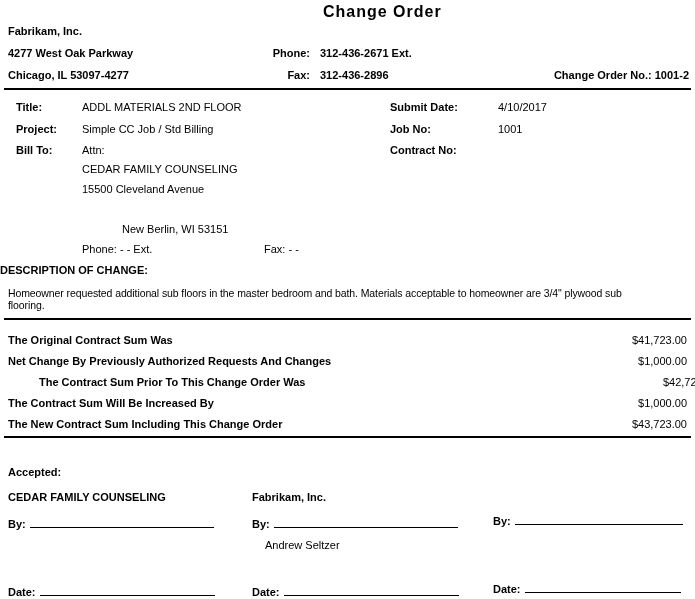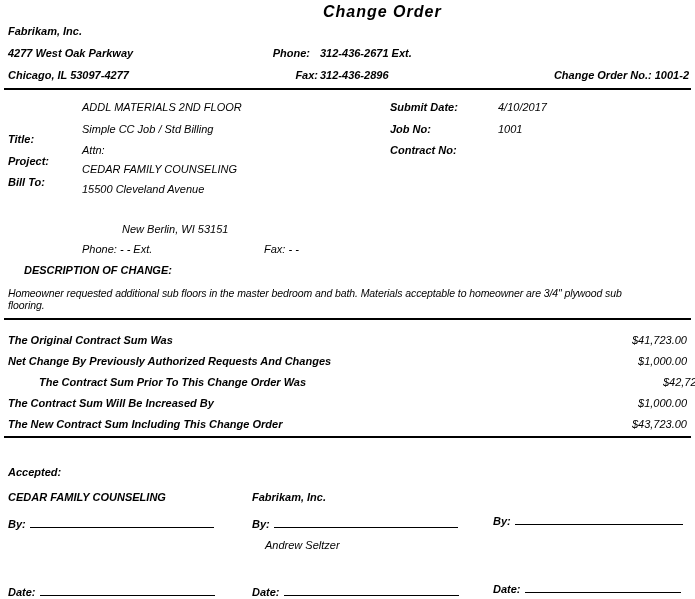--- a/index.html
+++ b/index.html
@@ -4,50 +4,50 @@
 <style>
   html,body{margin:0;padding:0;background:#ffffff;}
   .page{
     position:relative;
     width:695px;height:599px;
     background:#ffffff;
     font-family:"Liberation Sans","DejaVu Sans",sans-serif;
     font-size:11px;color:#000;
     overflow:hidden;
   }
-  .abs{position:absolute;white-space:nowrap;font-style:italic;}
+  .abs{position:absolute;white-space:nowrap;}
   .b{font-weight:bold;}
 
   
   .doc-title{top:3px;left:323px;font-size:16px;font-weight:bold;letter-spacing:1px;}
   .co-name{top:25px;left:8px;}
   .co-street{top:47px;left:8px;}
   .co-city{top:69px;left:8px;}
   .ph-label{top:47px;left:0;width:310px;text-align:right;}
   .ph-value{top:47px;left:320px;}
-  .fx-label{top:69px;left:0;width:310px;text-align:right;padding-left:8px;}
+  .fx-label{top:69px;left:0;width:310px;text-align:right;}
   .fx-value{top:69px;left:320px;}
   .order-no{top:69px;left:0;width:689px;text-align:right;}
   .rule{position:absolute;left:4px;width:687px;border-top:2px solid #000;height:0;}
   .rule-1{top:88px;}
   .rule-2{top:318px;}
   .rule-3{top:436px;}
 
   
   .r1{top:101px;} .r2{top:123px;} .r3{top:144px;}
-  .lbl-l{left:8px;margin-top:32px;} .val-l{left:82px;}
+  .lbl-l{left:16px;} .val-l{left:82px;}
   .lbl-r{left:390px;} .val-r{left:498px;}
   .addr-1{top:163px;left:82px;}
   .addr-2{top:183px;left:82px;}
   .addr-3{top:223px;left:82px;padding-left:40px;}
   .addr-ph{top:243px;left:82px;}
   .addr-fx{top:243px;left:264px;}
 
   
-  .desc-h{top:264px;left:24px;}
+  .desc-h{top:264px;left:0;}
   .desc-t{top:287px;left:8px;width:650px;white-space:normal;font-size:10.5px;letter-spacing:-0.1px;}
 
   
   .sum-label{left:8px;}
   .sum-amt{left:387px;width:300px;text-align:right;}
   .sr1{top:334px;} .sr2{top:355px;} .sr3{top:376px;margin-left:31px;} .sr4{top:397px;} .sr5{top:418px;}
 
   
   .acc-h{top:466px;left:8px;}
   .acc-c1{top:491px;left:8px;}

